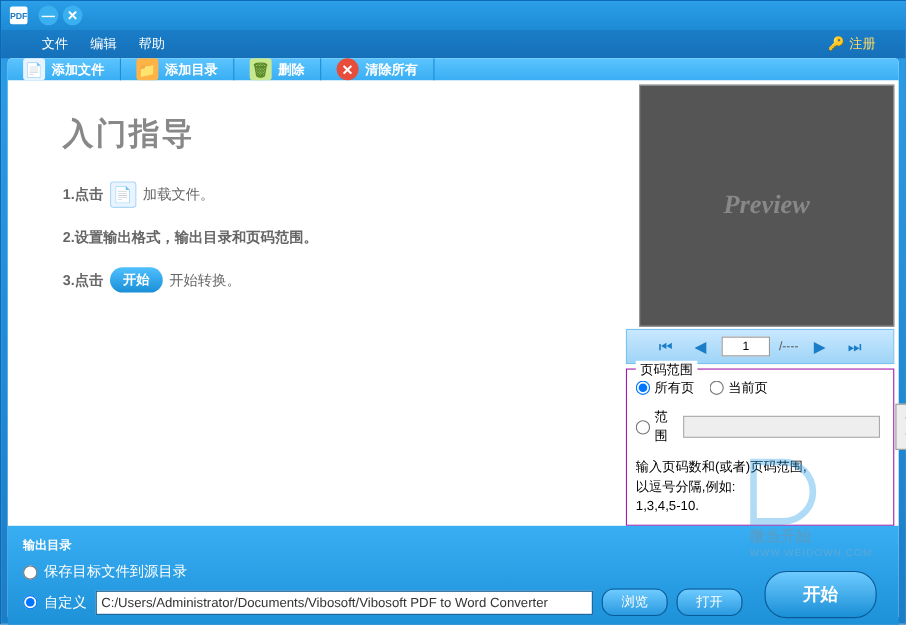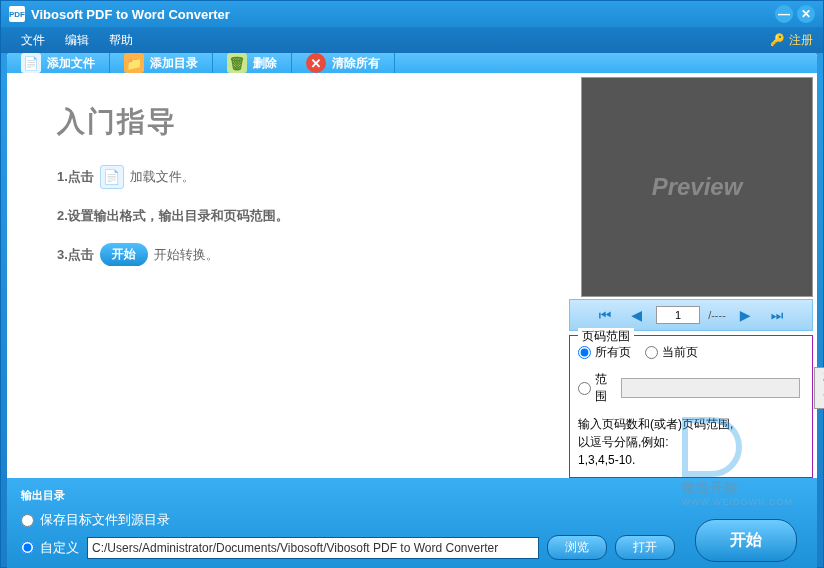--- a/index.html
+++ b/index.html
@@ -4,42 +4,42 @@
 <style>
 * { box-sizing: border-box; margin: 0; padding: 0; }
 body { font-family: "Microsoft YaHei", Arial, sans-serif; font-size: 12px; background: #fff; }
 .window { width: 824px; height: 568px; border: 1px solid #0a6ab5; position: relative; background: linear-gradient(180deg, #2b9fe8 0%, #1a7dc8 100%); }
 .titlebar { height: 26px; background: linear-gradient(180deg, #2b9fe8, #1d8ad4); display: flex; align-items: center; padding: 0 8px; }
 .titlebar .logo { width: 16px; height: 16px; background: #fff; color: #1a7dc8; font-size: 8px; font-weight: bold; display: flex; align-items: center; justify-content: center; border-radius: 2px; margin-right: 6px; }
 .titlebar .title { color: #fff; font-weight: bold; font-size: 13px; flex: 1; }
 .titlebar .win-btn { width: 18px; height: 18px; border-radius: 50%; margin-left: 4px; display: flex; align-items: center; justify-content: center; font-weight: bold; cursor: pointer; }
 .min-btn { background: #3ab0f0; color: #fff; }
 .close-btn { background: #3ab0f0; color: #fff; }
-.menubar { height: 26px; background: linear-gradient(180deg, #1a7dc8, #1570b8); display: flex; align-items: center; padding: 0 10px; }
+.menubar { height: 26px; background: linear-gradient(180deg, #1a7dc8, #1570b8); display: flex; align-items: center; padding: 0 27px; }
 .menubar .menu-item { color: #fff; padding: 0 10px; cursor: pointer; }
 .menubar .spacer { flex: 1; }
 .register { color: #ffd966; cursor: pointer; display: flex; align-items: center; gap: 4px; }
 .key-icon { color: #ffd966; font-size: 12px; }
 .content { position: absolute; top: 52px; left: 6px; right: 6px; bottom: 6px; background: #fff; border-radius: 4px 4px 0 0; display: flex; flex-direction: column; }
 .toolbar { height: 32px; background: linear-gradient(180deg, #5bc4ff, #3aaef3); display: flex; align-items: stretch; border-radius: 4px 4px 0 0; }
 .tool-btn { display: flex; align-items: center; gap: 6px; padding: 0 14px; color: #fff; cursor: pointer; border-right: 1px solid #1a8fd6; font-weight: bold; }
 .tool-icon { width: 20px; height: 20px; display: flex; align-items: center; justify-content: center; border-radius: 3px; font-size: 13px; }
 .icon-file { background: #e8f4ff; color: #1a7dc8; }
 .icon-folder { background: #ffb347; color: #fff; }
 .icon-trash { background: #c8e890; color: #5a8a2a; }
 .icon-clear { background: #e74c3c; color: #fff; border-radius: 50%; }
 .main-row { flex: 1; display: flex; }
 .guide-area { flex: 1; padding: 30px 30px 10px 50px; color: #666; }
 .guide-title { font-size: 28px; font-weight: bold; color: #888; margin-bottom: 24px; letter-spacing: 2px; }
 .guide-step { display: flex; align-items: center; gap: 6px; margin-bottom: 18px; font-size: 13px; }
 .step-num { font-weight: bold; }
 .inline-icon { width: 24px; height: 24px; background: #e8f4ff; border: 1px solid #aed6f5; display: inline-flex; align-items: center; justify-content: center; border-radius: 3px; color: #1a7dc8; font-size: 14px; }
 .start-pill { background: linear-gradient(180deg, #4fc0ff, #1a8fd6); color: #fff; padding: 3px 12px; border-radius: 12px; font-weight: bold; font-size: 12px; }
 .right-panel { width: 248px; display: flex; flex-direction: column; }
-.preview-box { height: 220px; background: #555; border: 1px solid #999; display: flex; align-items: center; justify-content: center; margin: 4px 4px 0 12px; }
+.preview-box { height: 220px; background: #555; border: 1px solid #999; display: flex; align-items: center; justify-content: center; margin: 4px 4px 0 12px; font-family: Liberation Serif, serif; }
 .preview-text { color: #888; font-size: 24px; font-weight: bold; font-style: italic; }
 .pager { height: 32px; background: linear-gradient(180deg, #c8e8ff, #9fd4f7); display: flex; align-items: center; justify-content: center; gap: 8px; margin: 2px 4px 0 0; border: 1px solid #7ac2f0; }
 .pager-btn { color: #1a7dc8; cursor: pointer; font-size: 14px; padding: 2px 6px; }
 .pager-input { width: 44px; height: 18px; text-align: center; border: 1px solid #999; font-size: 11px; }
 .pager-total { font-size: 11px; color: #555; }
 .range-box { margin: 4px 4px 0 0; border: 1px solid #a21caf; padding: 8px; font-size: 12px; position: relative; background: #fff; }
 .range-legend { position: absolute; top: -8px; left: 8px; background: #fff; padding: 0 4px; font-size: 12px; }
 .range-row { display: flex; align-items: center; gap: 14px; margin-bottom: 6px; }
 .range-row label { display: flex; align-items: center; gap: 4px; cursor: pointer; }
 .range-input { flex: 1; height: 20px; border: 1px solid #aaa; background: #eee; }
@@ -57,21 +57,20 @@
 .watermark .wm-text { font-size: 14px; color: #888; font-weight: bold; margin-top: 2px; }
 .watermark .wm-url { font-size: 9px; color: #aaa; letter-spacing: 1px; }
 </style>
 </head>
 <body>
 
 <div class="window">
 
   <div class="titlebar">
     <div class="logo">PDF</div>
-    <div class="title">Vibosoft PDF to Word Converter</div>
     <div class="win-btn min-btn">—</div>
     <div class="win-btn close-btn">✕</div>
   </div>
 
   <div class="menubar">
     <div class="menu-item">文件</div>
     <div class="menu-item">编辑</div>
     <div class="menu-item">帮助</div>
     <div class="spacer"></div>
     <div class="register">

